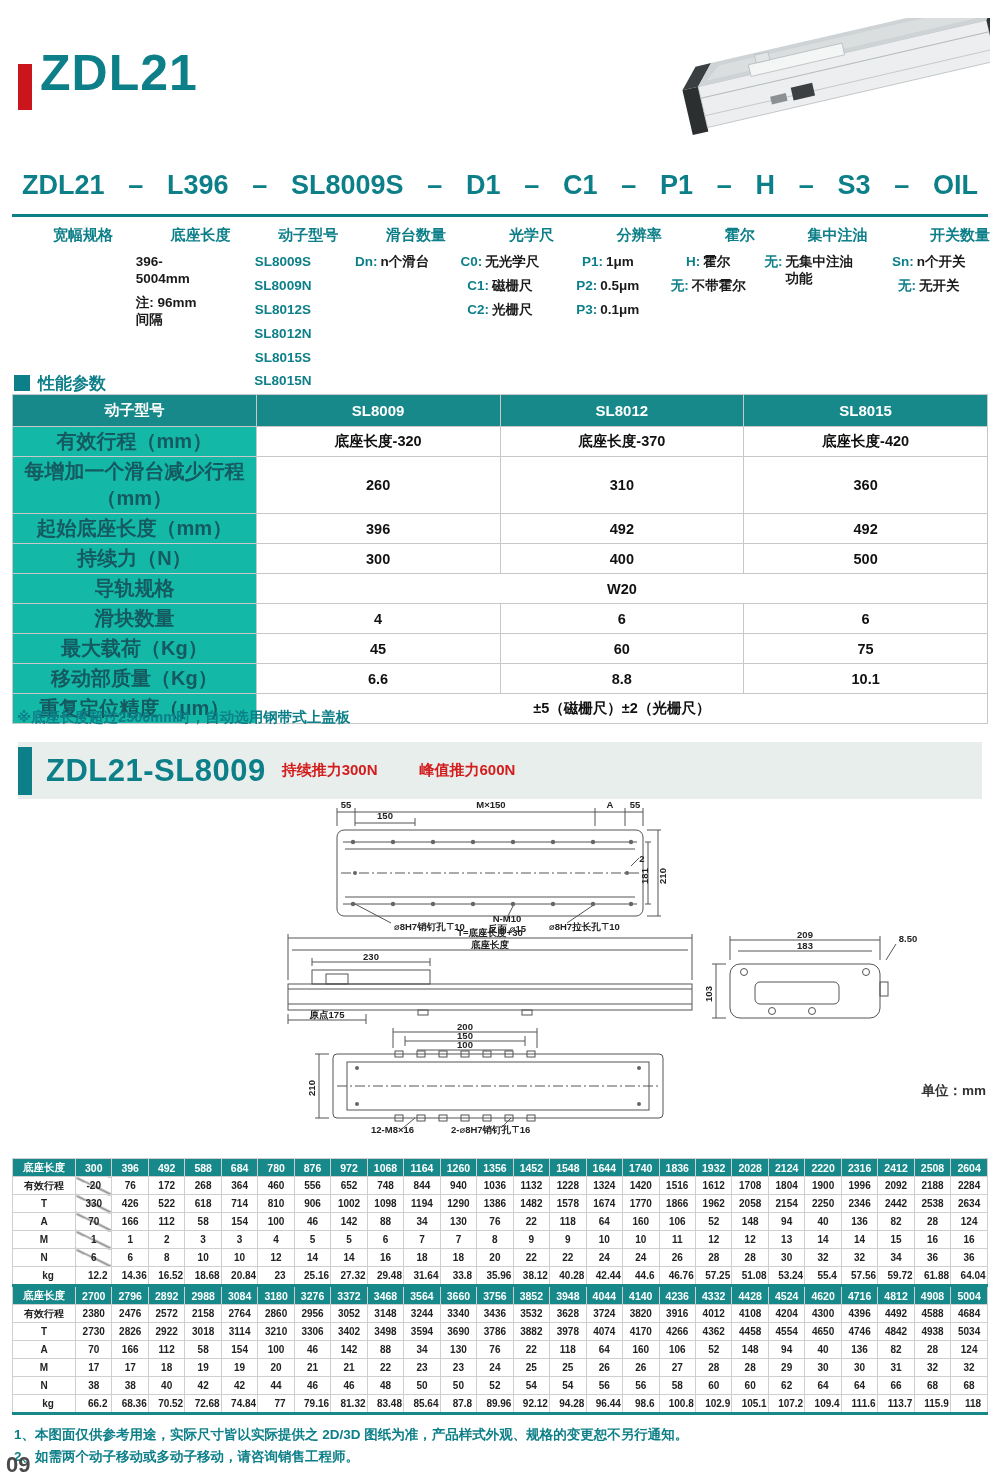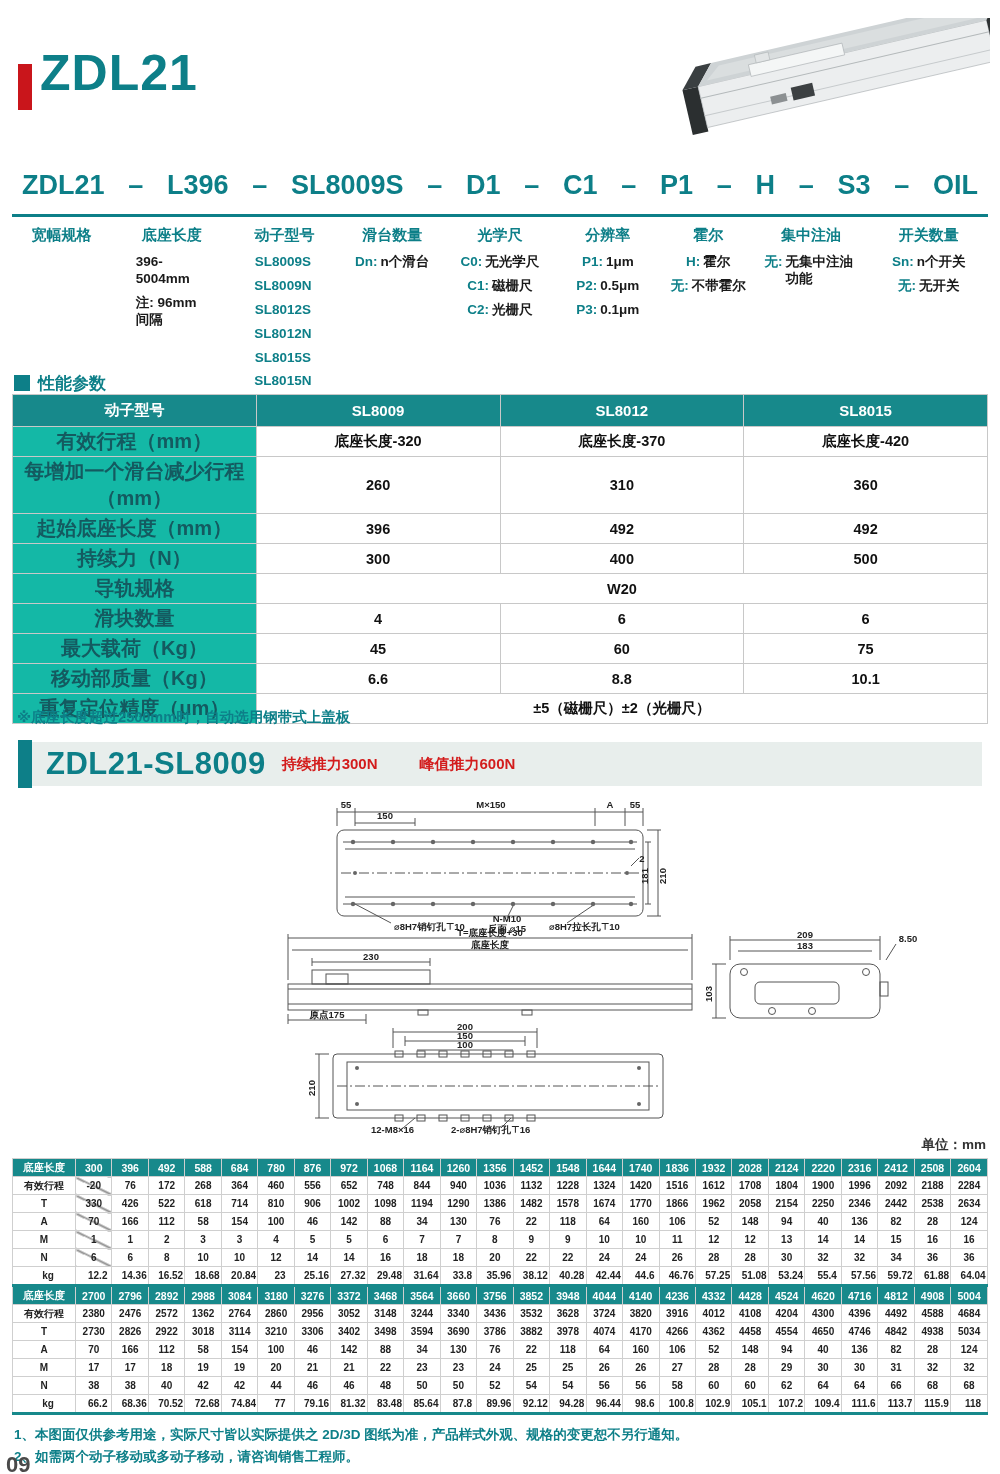--- a/index.html
+++ b/index.html
@@ -15,47 +15,47 @@
 
   
   .model-code{left:22px;top:170px;width:956px;display:flex;justify-content:space-between;align-items:center;
     font-size:27px;font-weight:bold;color:#0d7f88;white-space:nowrap;}
   .model-code .sep{font-weight:bold;}
   .teal-rule{left:12px;top:214px;width:976px;height:3px;background:#0d7f88;}
 
   
   .ordering-key{left:10px;top:226px;width:980px;display:grid;
     grid-template-columns:10.5% 12% 11% 11% 11% 11% 9.5% 11.5% 12.5%;}
-  .ok-head{font-size:15px;font-weight:bold;color:#0d7f88;text-align:center;margin-bottom:9px;}
+  .ok-head{font-size:15px;font-weight:bold;color:#0d7f88;text-align:right;margin-bottom:9px;}
   .ok-item{text-align:center;font-size:13.5px;font-weight:bold;color:#1a1a1a;margin:7px 0;line-height:1.25;}
   .ok-code{color:#0d7f88;margin-right:3px;}
   .ok-desc{display:inline-block;max-width:72px;vertical-align:top;text-align:left;}
 
   
   .perf-title{left:14px;top:372px;font-size:17px;font-weight:bold;color:#0d7f88;}
   .perf-title .square{display:inline-block;width:16px;height:16px;background:#0d7f88;margin-right:8px;vertical-align:-2px;}
   table.perf{left:12px;top:394px;width:976px;border-collapse:collapse;table-layout:fixed;}
   table.perf th,table.perf td{border:1px solid #c8c8c8;text-align:center;height:26px;padding:1px 4px;}
   table.perf thead th{background:#17898b;color:#ffffff;font-size:15px;font-weight:bold;height:29px;}
   table.perf td.plabel{background:#14b8a6;color:#145a60;font-weight:bold;font-size:20px;}
   table.perf td.pval{color:#111;font-size:14.5px;font-weight:600;background:#fff;margin-top:24px;}
   .perf-note{left:17px;top:708px;font-size:14.5px;font-weight:bold;color:#0d7f88;}
 
   
-  .section-bar{left:18px;top:742px;width:964px;height:44px;background:#e8eeec;display:flex;align-items:center;}
+  .section-bar{left:18px;top:742px;width:964px;height:57px;background:#e8eeec;display:flex;align-items:center;}
   .bar-accent{width:14px;height:48px;background:#0d7f88;flex:0 0 14px;}
   .section-title{font-size:31px;font-weight:bold;color:#0d7f88;margin:0 0 0 14px;letter-spacing:0.5px;}
   .section-sub{font-size:15px;font-weight:bold;color:#d31c1c;margin-left:16px;}
   .section-sub + .section-sub{margin-left:42px;}
 
   
   .drawings{left:0;top:796px;width:1000px;height:348px;}
   svg text{font-family:"Liberation Sans","DejaVu Sans",sans-serif;fill:#222;}
   .dimtxt{font-size:9.5px;font-weight:bold;}
-  .unit-label{right:14px;top:1136px;font-size:13.5px;font-weight:bold;color:#333;text-align:right;}
+  .unit-label{right:14px;top:1082px;font-size:13.5px;font-weight:bold;color:#333;text-align:right;}
 
   
   table.dim{left:12px;top:1158px;width:976px;border-collapse:collapse;table-layout:fixed;}
   table.dim th,table.dim td{border:1px solid #cfcfcf;height:17px;text-align:center;padding:0;
     font-size:10px;font-weight:bold;color:#222;overflow:hidden;white-space:nowrap;}
   table.dim tr.dim-head th{background:#17898b;color:#fff;font-size:10.5px;}
   table.dim th.dim-label{width:62px;}
   table.dim tr.block-end th,table.dim tr.block-end td{border-bottom:3px solid #17898b;padding-left:8px;}
   table.dim td.slashed{background-image:linear-gradient(to top right,transparent 46%,#9a9a9a 46%,#9a9a9a 53%,transparent 53%);}
 
@@ -618,21 +618,21 @@
         <th>4716</th>
         <th>4812</th>
         <th>4908</th>
         <th>5004</th>
       </tr>
       <tr>
         <td class="dim-label">有效行程</td>
         <td>2380</td>
         <td>2476</td>
         <td>2572</td>
-        <td>1362</td>
+        <td>2158</td>
         <td>2764</td>
         <td>2860</td>
         <td>2956</td>
         <td>3052</td>
         <td>3148</td>
         <td>3244</td>
         <td>3340</td>
         <td>3436</td>
         <td>3532</td>
         <td>3628</td>

